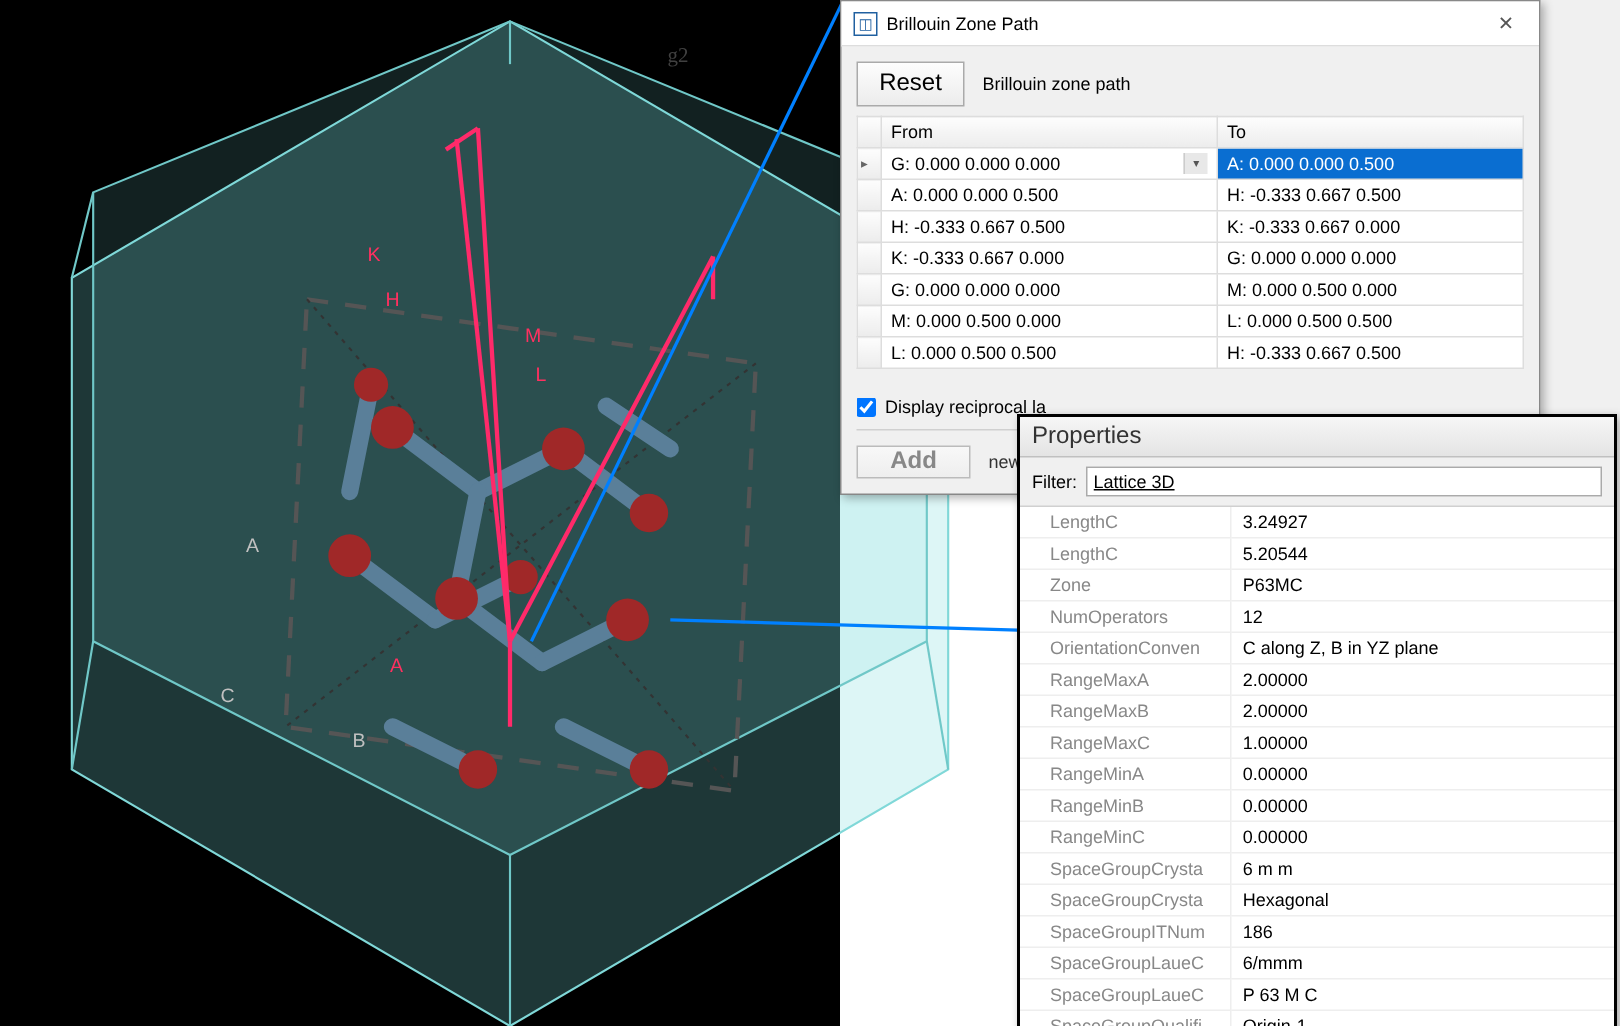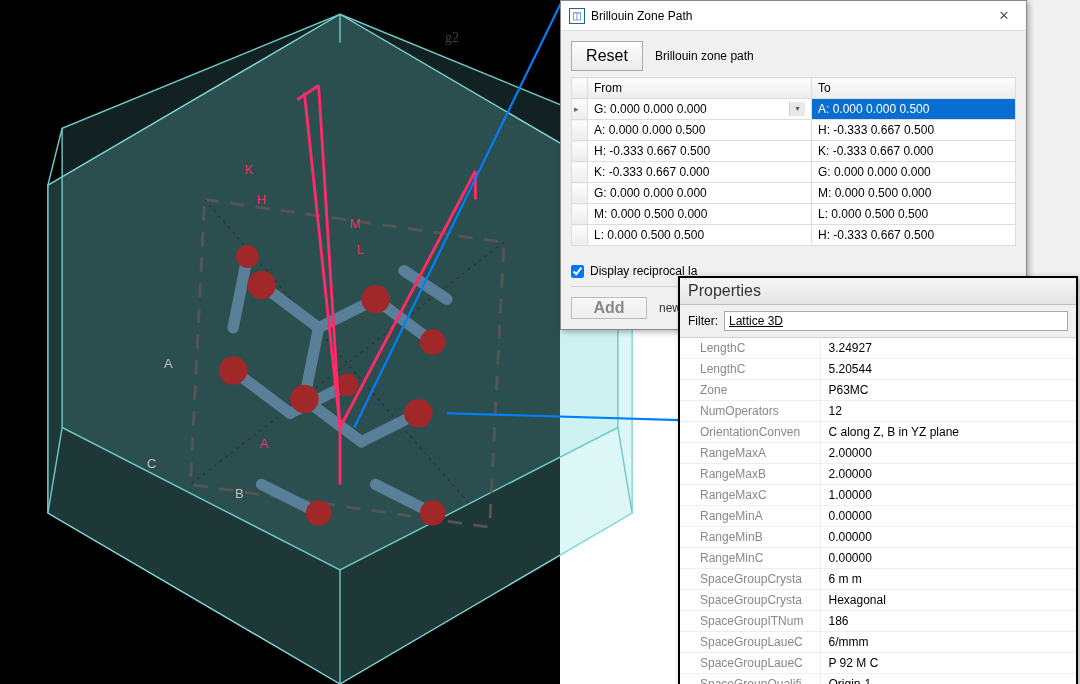--- a/index.html
+++ b/index.html
@@ -427,21 +427,21 @@
         <tr>
           <td>SpaceGroupITNum</td>
           <td>186</td>
         </tr>
         <tr>
           <td>SpaceGroupLaueC</td>
           <td>6/mmm</td>
         </tr>
         <tr>
           <td>SpaceGroupLaueC</td>
-          <td>P 92 M C</td>
+          <td>P 63 M C</td>
         </tr>
         <tr>
           <td>SpaceGroupQualifi</td>
           <td>Origin-1</td>
         </tr>
       </tbody>
   </table>
 </div>
 
 </body></html>

